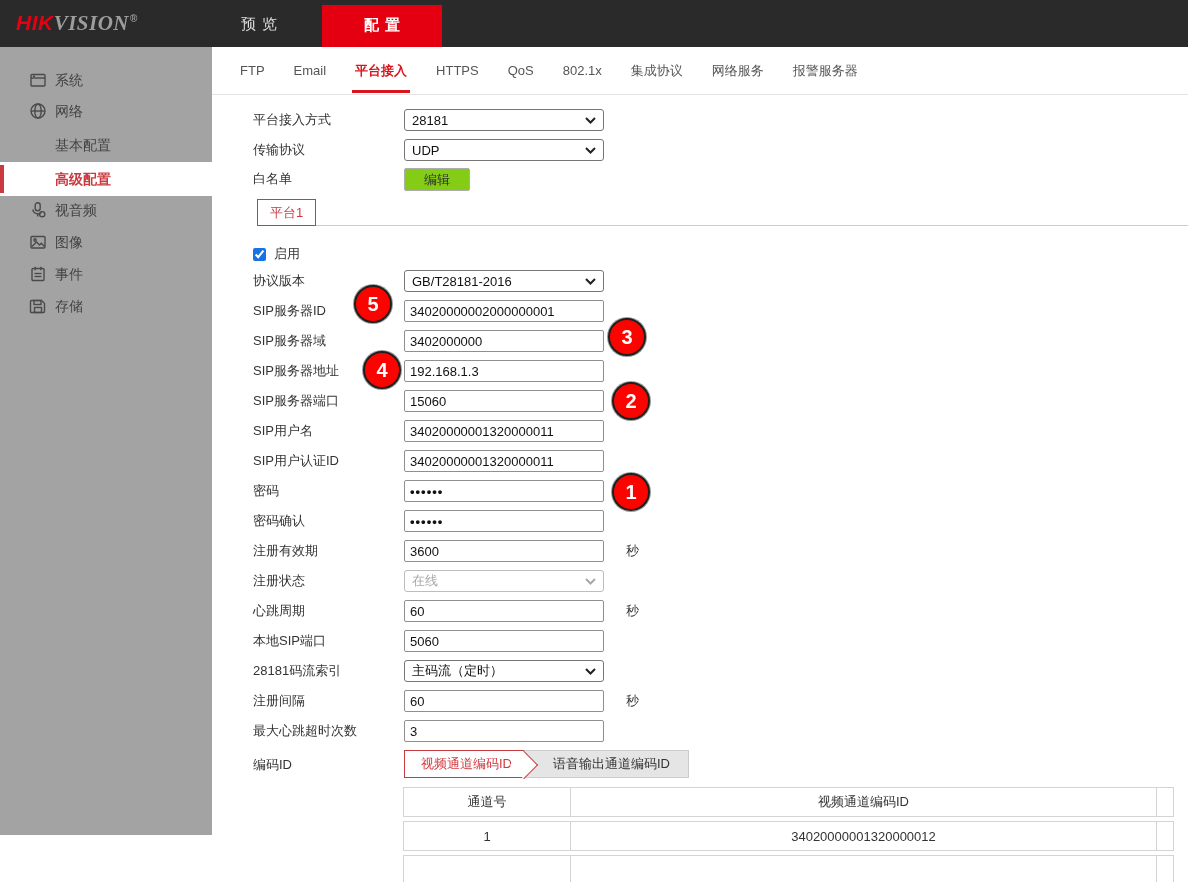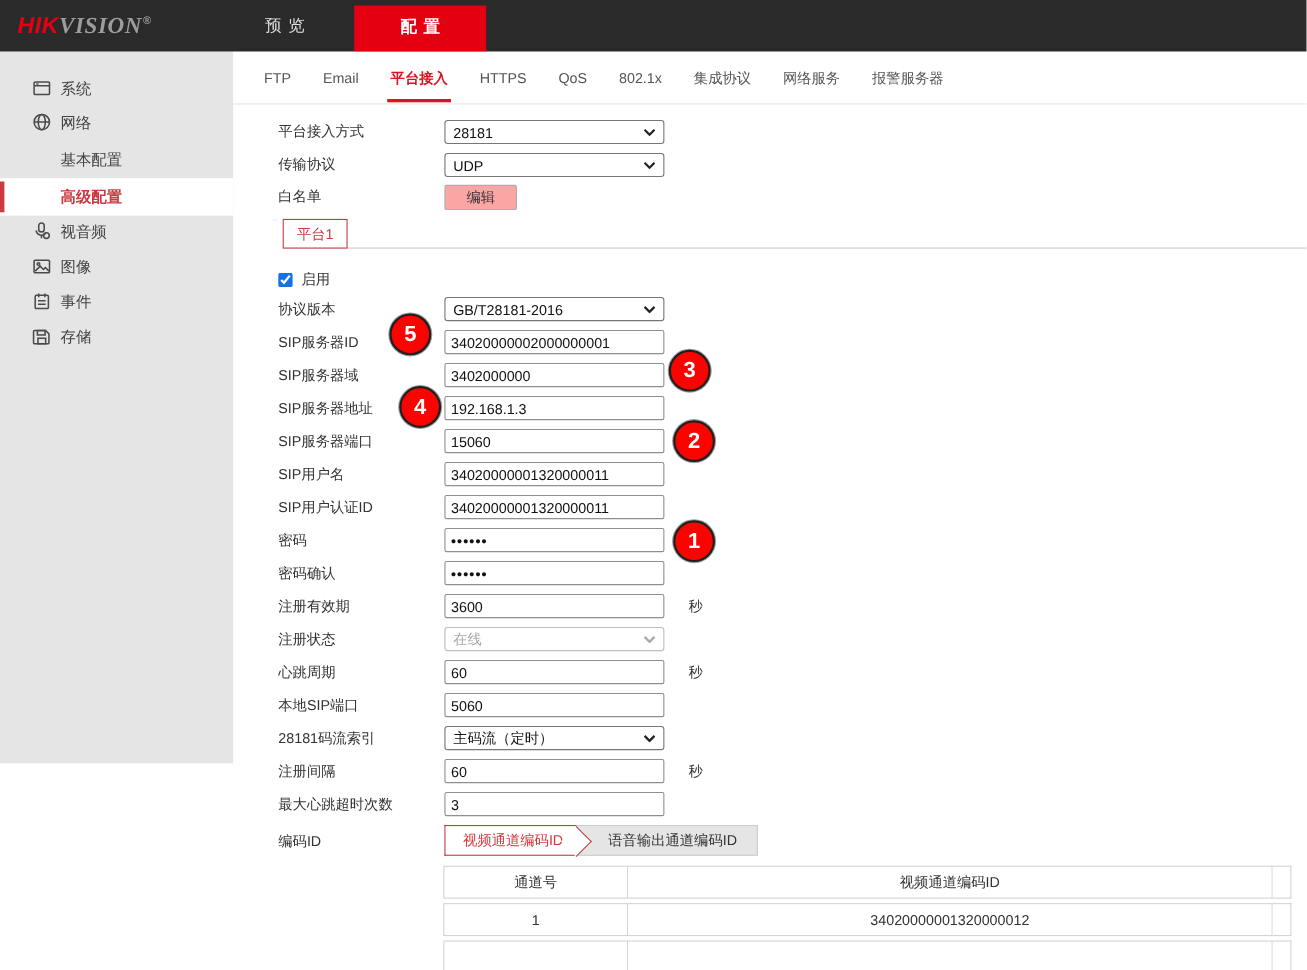--- a/index.html
+++ b/index.html
@@ -11,21 +11,21 @@
   .topbar { position:absolute; left:0; top:0; width:100%; height:47px; background:#2b2a2a; }
   .logo { position:absolute; left:16px; top:11px; font-size:21px; font-weight:bold; font-style:italic; letter-spacing:.5px; white-space:nowrap; }
   .logo .hik { color:#e60012; }
   .logo .vision { color:#9d9d9d;font-family:Liberation Serif, serif; }
   .logo .reg { font-size:10px; color:#9d9d9d; font-style:normal; vertical-align:super; margin-left:1px; }
   .topnav-item { position:absolute; top:0; height:47px; line-height:47px; text-align:center; color:#dfdfdf; font-size:15px; letter-spacing:6px; text-indent:6px; cursor:pointer; }
   .topnav-preview { left:199px; width:120px; }
   .topnav-config { left:322px; width:120px; top:5px; height:42px; line-height:40px; background:#e50011; color:#fff; font-weight:bold; }
 
   
-  .sidebar { position:absolute; left:0; top:47px; width:212px; height:647px; background:#e5e5e5; }
+  .sidebar { position:absolute; left:0; top:47px; width:212px; height:788px; background:#a3a3a3; }
   .side-item { position:absolute; left:0; width:100%; height:32px; cursor:pointer; }
   .side-icon { position:absolute; left:29px; top:7px; width:18px; height:18px; }
   .side-label { position:absolute; left:55px; top:0; height:32px; line-height:32px; font-size:14px; color:#424242; }
   .side-item.selected { background:#fff; height:34px; }
   .side-item.selected .side-label { color:#ca3a40; font-weight:bold; line-height:34px; }
   .side-item.selected::before { content:''; position:absolute; left:0; top:3px; bottom:3px; width:4px; background:#ca3a40; }
 
   
   .subtabs { position:absolute; left:212px; top:47px; right:0; height:48px; background:#fff; border-bottom:1px solid #e4e4e4; display:flex; align-items:stretch; padding-left:28px; gap:29px; }
   .subtab { font-size:13px; color:#555; line-height:48px; position:relative; cursor:pointer; white-space:nowrap; }
@@ -33,21 +33,21 @@
   .subtab.selected::after { content:''; position:absolute; left:-3px; right:-3px; bottom:1px; height:3px; background:#d8161f; }
 
   
   .form-label { position:absolute; left:253px; font-size:13px; color:#333; height:22px; line-height:22px; white-space:nowrap; }
   .ctl { position:absolute; left:404px; }
   .sel { width:200px; height:22px; border:1px solid #767676; border-radius:3px; background:#fff; display:flex; align-items:center; justify-content:space-between; padding:0 7px; font-size:13px; color:#111; cursor:pointer; }
   .sel.disabled { border-color:#bdbdbd; color:#a8a8a8; cursor:default; }
   .sel.disabled svg polyline { stroke:#a8a8a8; }
   .inp { width:200px; height:22px; border:1px solid #8f8f8f; border-radius:2px; padding:0 5px; font-size:13px; color:#111; font-family:inherit; background:#fff; }
   .inp.pwd { font-weight:bold; letter-spacing:1px; }
-  .btn { height:23px; padding:0 19px; background:#fca5a5; border:1px solid #adadad; border-radius:2px; font-size:13px; color:#333; cursor:pointer; font-family:inherit; }
+  .btn { height:23px; padding:0 19px; background:#84cc16; border:1px solid #adadad; border-radius:2px; font-size:13px; color:#333; cursor:pointer; font-family:inherit; }
   .unit { position:absolute; left:626px; font-size:13px; color:#333; height:22px; line-height:22px; }
   .chk { position:absolute; left:253px; top:245px; display:flex; align-items:center; gap:8px; font-size:13px; color:#333; }
   .chk input { width:13px; height:13px; accent-color:#1673e6; cursor:pointer; }
 
   .platform-line { position:absolute; left:257px; right:0; top:225px; height:1px; background:#ccc; }
   .platform-tab { position:absolute; left:257px; top:199px; height:27px; line-height:25px; padding:0 12px; border:1px solid #c83b41; color:#c83b41; background:#fff; font-size:13px; z-index:2; cursor:pointer; }
 
   
   .circle { position:absolute; width:38px; height:38px; border-radius:50%; background:#fb0400; border:2px solid #1f1f1f; box-shadow:0 0 0 1px #9a9a9a; color:#fff; font-size:20px; font-weight:bold; display:flex; align-items:center; justify-content:center; z-index:6; }
 

